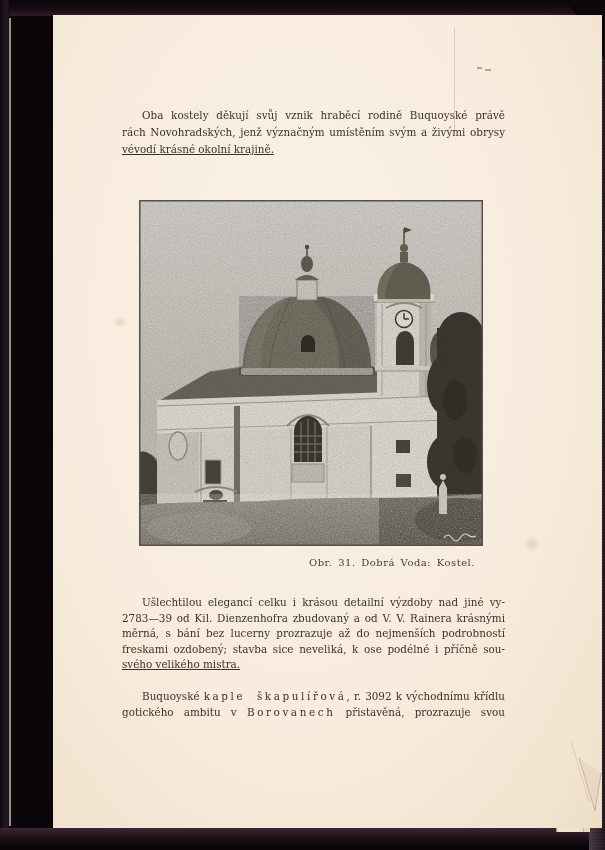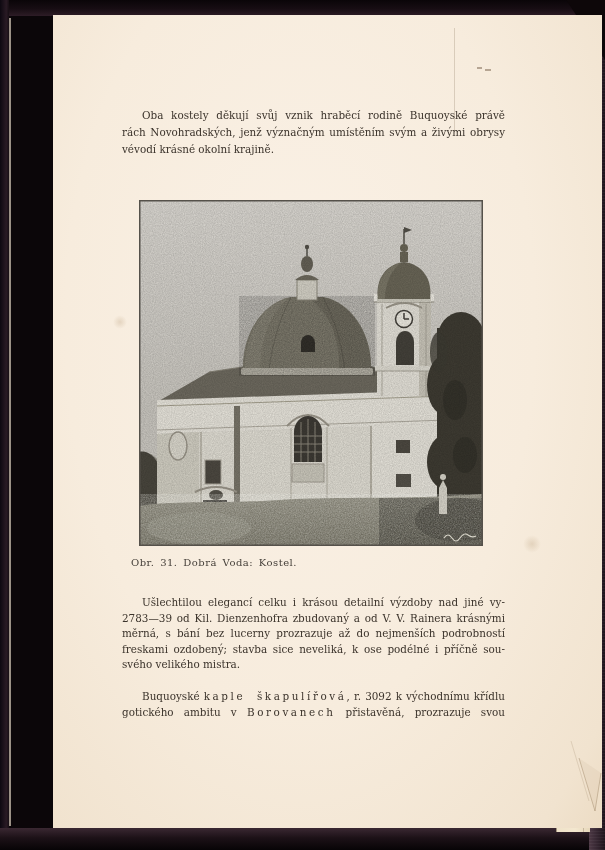--- a/index.html
+++ b/index.html
@@ -34,25 +34,25 @@
     background:radial-gradient(ellipse at 45% 38%,#faf1e6 0%,#f7ecdd 55%,#f1e3cf 90%,#ecdcc4 100%);
     color:#3b332b;margin-left:45px;}
   .scratch{position:absolute;left:401px;top:13px;width:1px;height:104px;
     background:rgba(150,128,105,.3);}
   .speck{position:absolute;background:rgba(130,108,85,.55);}
   .foxing{position:absolute;border-radius:50%;background:radial-gradient(rgba(170,140,100,.25),transparent 70%);}
   
   .para-block{position:absolute;font-size:10.4px;line-height:17px;color:#3b332b;}
   .para-block.tight{line-height:15.6px;}
   .line{text-align:justify;text-align-last:justify;white-space:normal;}
-  .line.no-just{text-align-last:left;}
+  .line.no-just{text-align-last:left;text-decoration:underline;}
   .line.first{padding-left:20px;}
   .sperr{letter-spacing:2.6px;word-spacing:5px;}
   .caption{position:absolute;font-size:10px;letter-spacing:.5px;word-spacing:2px;
-    color:#46403a;text-align:left;}
+    color:#46403a;text-align:right;}
   
   .photo-wrap{position:absolute;left:86px;top:185px;width:344px;height:346px;}
   .fold-marks{position:absolute;left:498px;top:718px;width:51px;height:95px;}
 </style>
 </head>
 <body>
 
 <div class="cover-top"></div>
 <div class="cover-left"></div>
 <div class="cover-bottom"></div>

